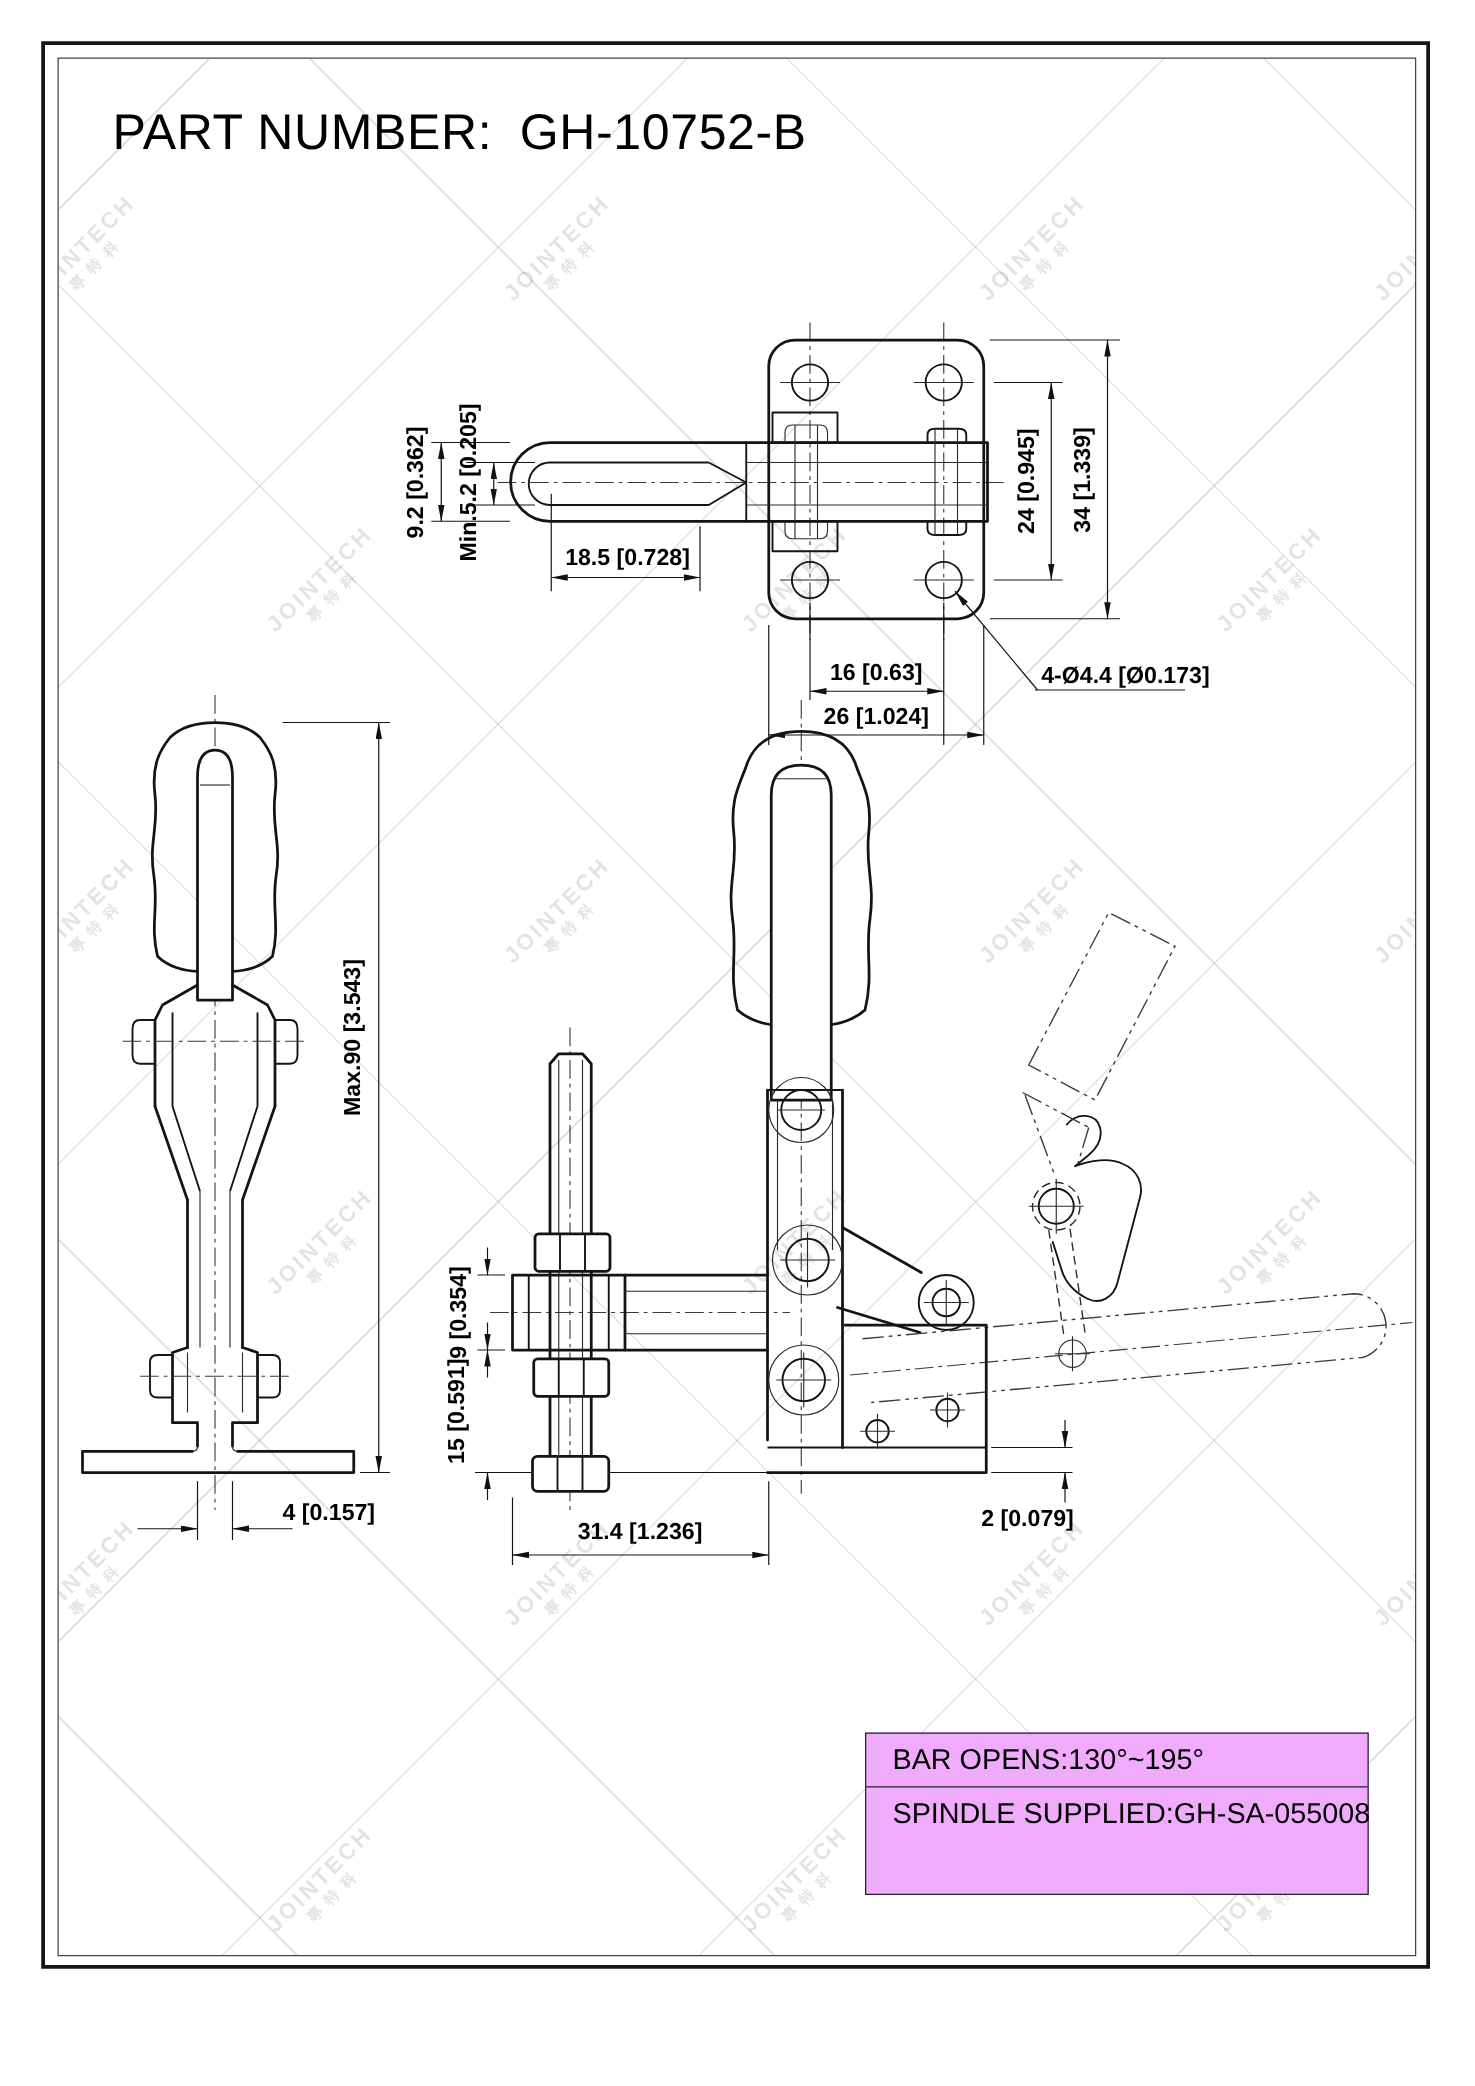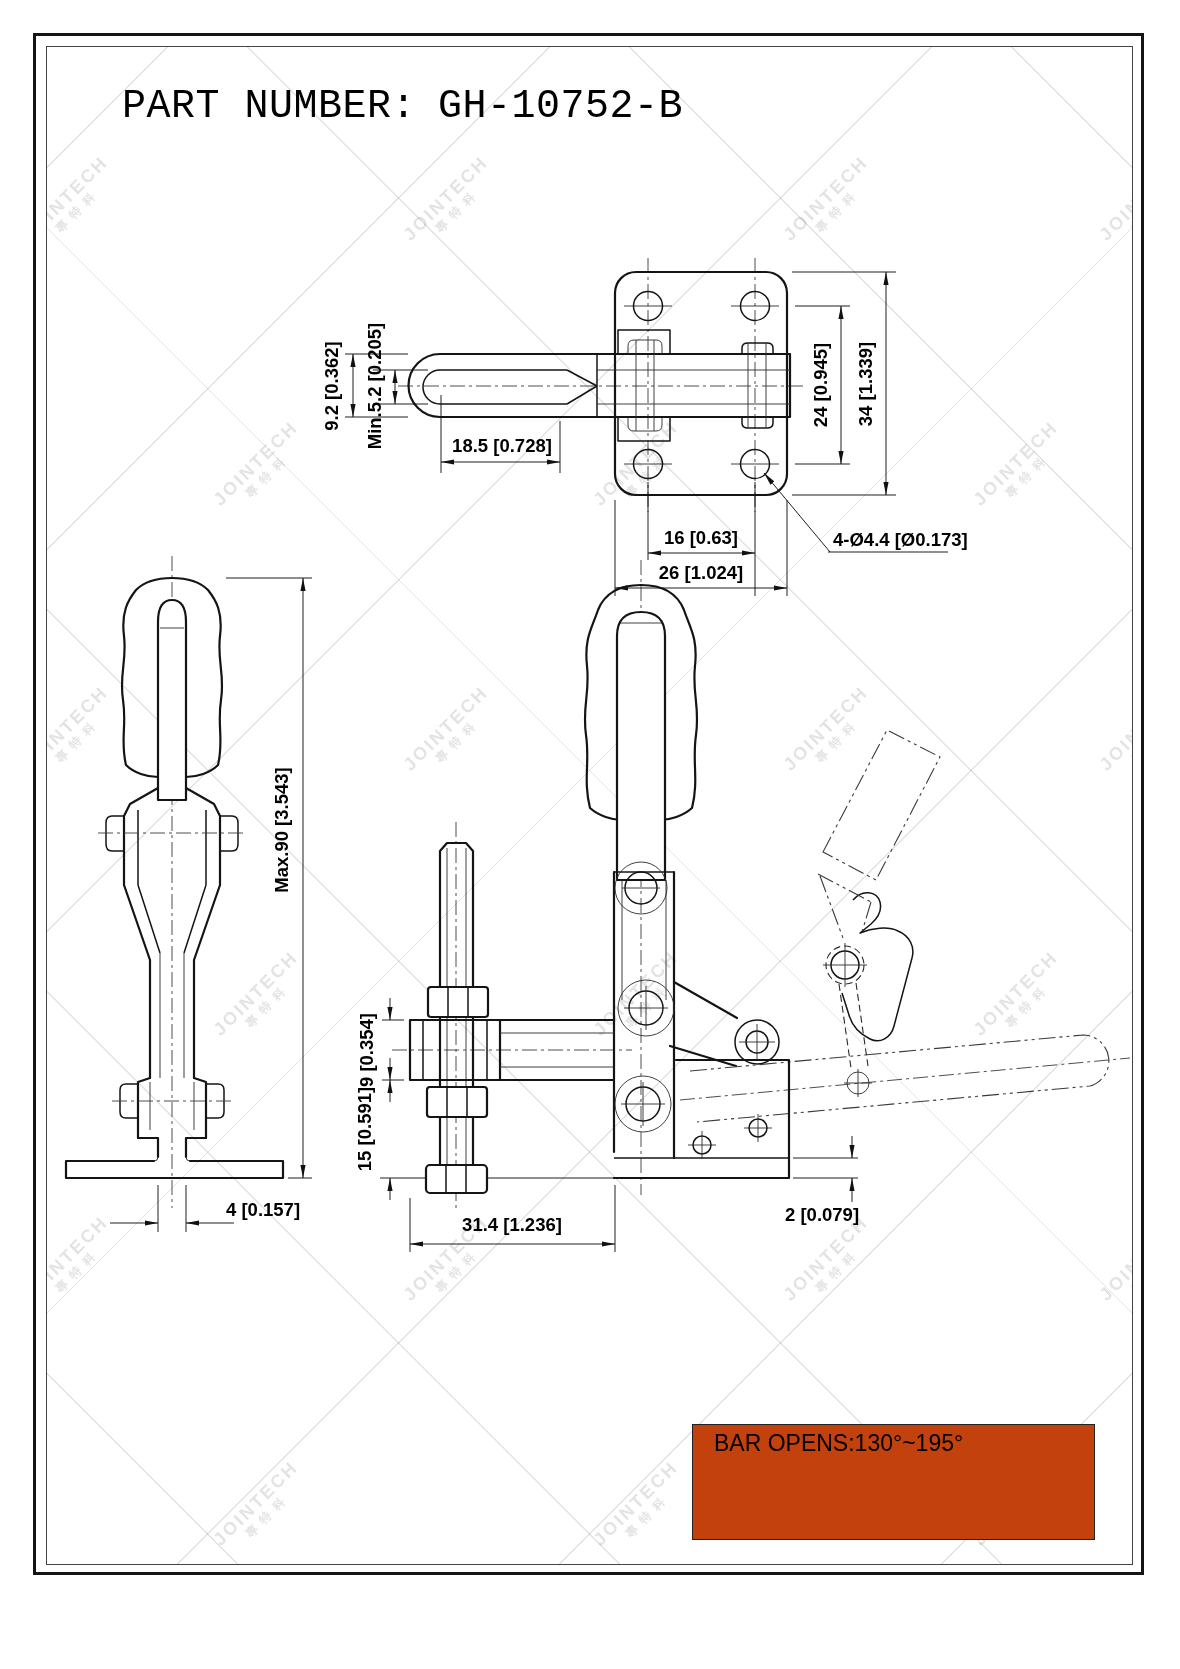--- a/index.html
+++ b/index.html
@@ -13,26 +13,26 @@
   
   #hairlines{position:absolute;left:0;top:0;right:0;bottom:0;
     background-image:
       repeating-linear-gradient(45deg, transparent 0 134px, rgba(60,60,60,.14) 134px 135.4px, transparent 135.4px 270px),
       repeating-linear-gradient(-45deg, transparent 0 134px, rgba(60,60,60,.14) 134px 135.4px, transparent 135.4px 270px);
   }
   .wm{position:absolute;width:170px;margin-left:-85px;margin-top:-30px;text-align:center;
       transform:rotate(-45deg);color:rgba(40,40,40,.13);pointer-events:none;}
   .wm .wm1{font-size:18px;font-weight:700;letter-spacing:2.5px;line-height:20px;}
   .wm .wm2{font-size:12px;font-weight:700;letter-spacing:7px;line-height:15px;}
-  #page-title{position:absolute;left:90px;top:84px;font-family:Liberation Mono, monospace;
-      font-size:40px;color:#000;letter-spacing:.5px;white-space:nowrap;margin-left:32px;}
+  #page-title{position:absolute;left:90px;top:84px;font-family:Liberation Sans, sans-serif;
+      font-size:40px;color:#000;letter-spacing:.5px;white-space:nowrap;}
   #page-title .gap{display:inline-block;width:22px;}
   
-  #spec-table{position:absolute;left:692px;top:1424px;width:403px;height:116px;
-     border:1.6px solid #222;box-sizing:border-box;background:#c2410c;}
+  #spec-table{position:absolute;left:692px;top:1386px;width:403px;height:130px;
+     border:1.6px solid #222;box-sizing:border-box;background:#f0abfc;}
   .spec-row{height:33.3%;box-sizing:border-box;border-bottom:1.2px solid #222;
      display:flex;align-items:center;padding-left:21px;font-size:23px;color:#000;white-space:nowrap;}
   .spec-row:last-child{border-bottom:none;}
   
   svg{position:absolute;left:0;top:0;}
   .ol{fill:none;stroke:#141414;stroke-width:2.2;stroke-linejoin:round;stroke-linecap:round;}
   .md{fill:none;stroke:#141414;stroke-width:1.5;stroke-linejoin:round;}
   .tn{fill:none;stroke:#2a2a2a;stroke-width:.9;}
   .cl{fill:none;stroke:#3a3a3a;stroke-width:.9;stroke-dasharray:15 4 3 4;}
   .hd{fill:none;stroke:#2a2a2a;stroke-width:1.1;stroke-dasharray:7 4;}
@@ -312,14 +312,15 @@
       <text class="dim" x="785" y="1221">2 [0.079]</text>
     </g>
   </svg>
 
   <div id="page-title">
     <span>PART NUMBER:</span><span class="gap"></span><span>GH-10752-B</span>
   </div>
 
   <div id="spec-table">
     <div class="spec-row">BAR OPENS:130°~195°</div>
+    <div class="spec-row">SPINDLE SUPPLIED:GH-SA-055008</div>
   </div>
 </div>
 
 </body></html>

